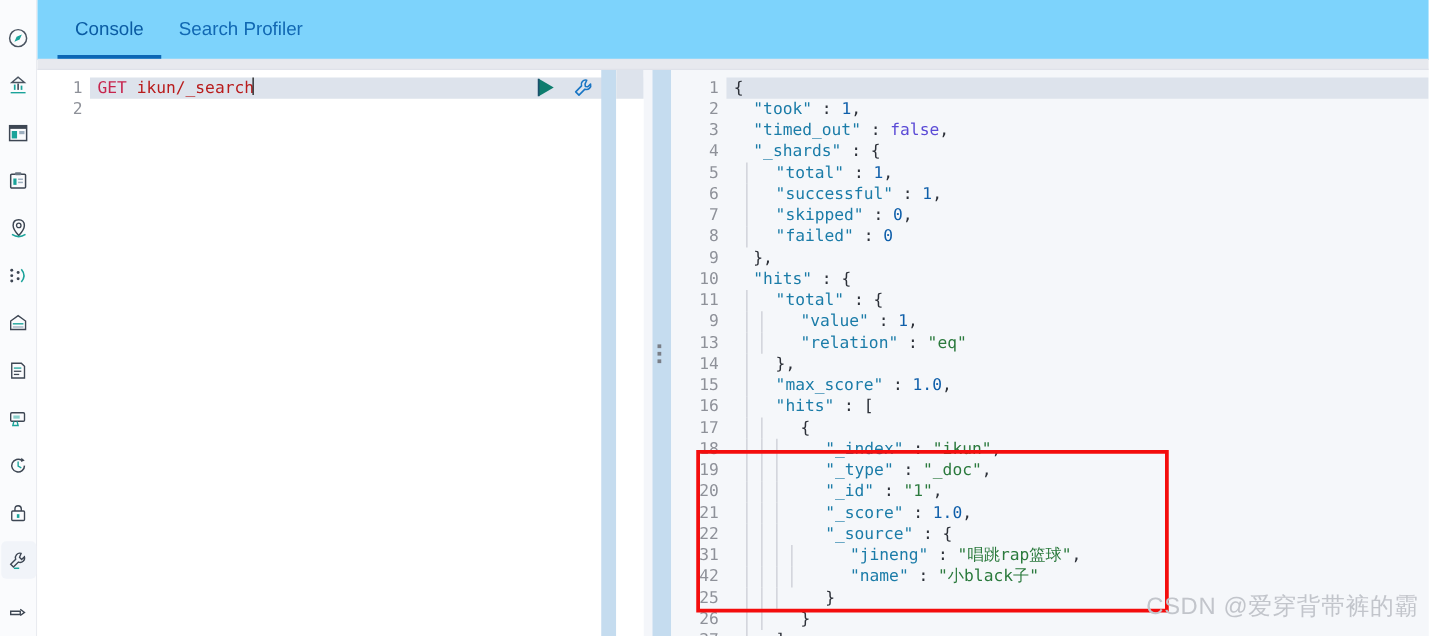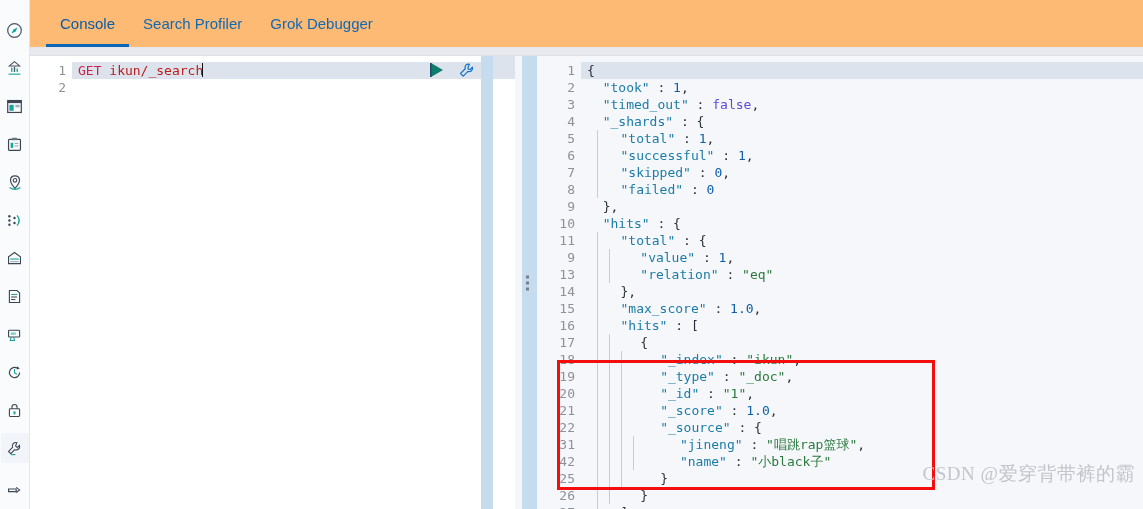--- a/index.html
+++ b/index.html
@@ -43,21 +43,21 @@
     flex: 1 1 auto;
     display: flex;
     flex-direction: column;
     min-width: 0;
     background: #fff;
   }
 
   
   .tabbar {
     height: 48px;
-    background: #fdba74;
+    background: #7dd3fc;
     border-bottom: 1px solid #e4e7ee;
     display: flex;
     align-items: flex-end;
     padding-left: 16px;
     flex: 0 0 48px;
   }
   .tab {
     height: 47px;
     display: flex; align-items: center;
     padding: 0 14px;
@@ -244,24 +244,24 @@
     position: absolute;
     border: 3px solid #f40d0d;
     pointer-events: none;
     z-index: 20;
   }
 
   
   .watermark {
     position: absolute;
     right: 8px;
-    bottom: 22px;
+    bottom: 11px;
     font-size: 19px;
     color: #c2c5cb;
-    font-family: Liberation Serif, serif;
+    font-family: Liberation Sans, sans-serif;
     white-space: nowrap;
     z-index: 30;
     letter-spacing: .5px;
   }
 </style>
 </head>
 <body>
 
 <div id="app">
 
@@ -379,23 +379,20 @@
   </div>
 
   <div class="main">
 
     <div class="tabbar">
       <div class="tab active">
         <span>Console</span>
       </div>
       <div class="tab">
         <span>Search Profiler</span>
-      </div>
-      <div class="tab">
-        <span>Grok Debugger</span>
       </div>
     </div>
 
     <div class="substrip"></div>
 
     <div class="editors">
 
       <div class="editor" id="request-editor">
         <div class="gutter" id="req-gutter">
             <div class="ln">1</div>

